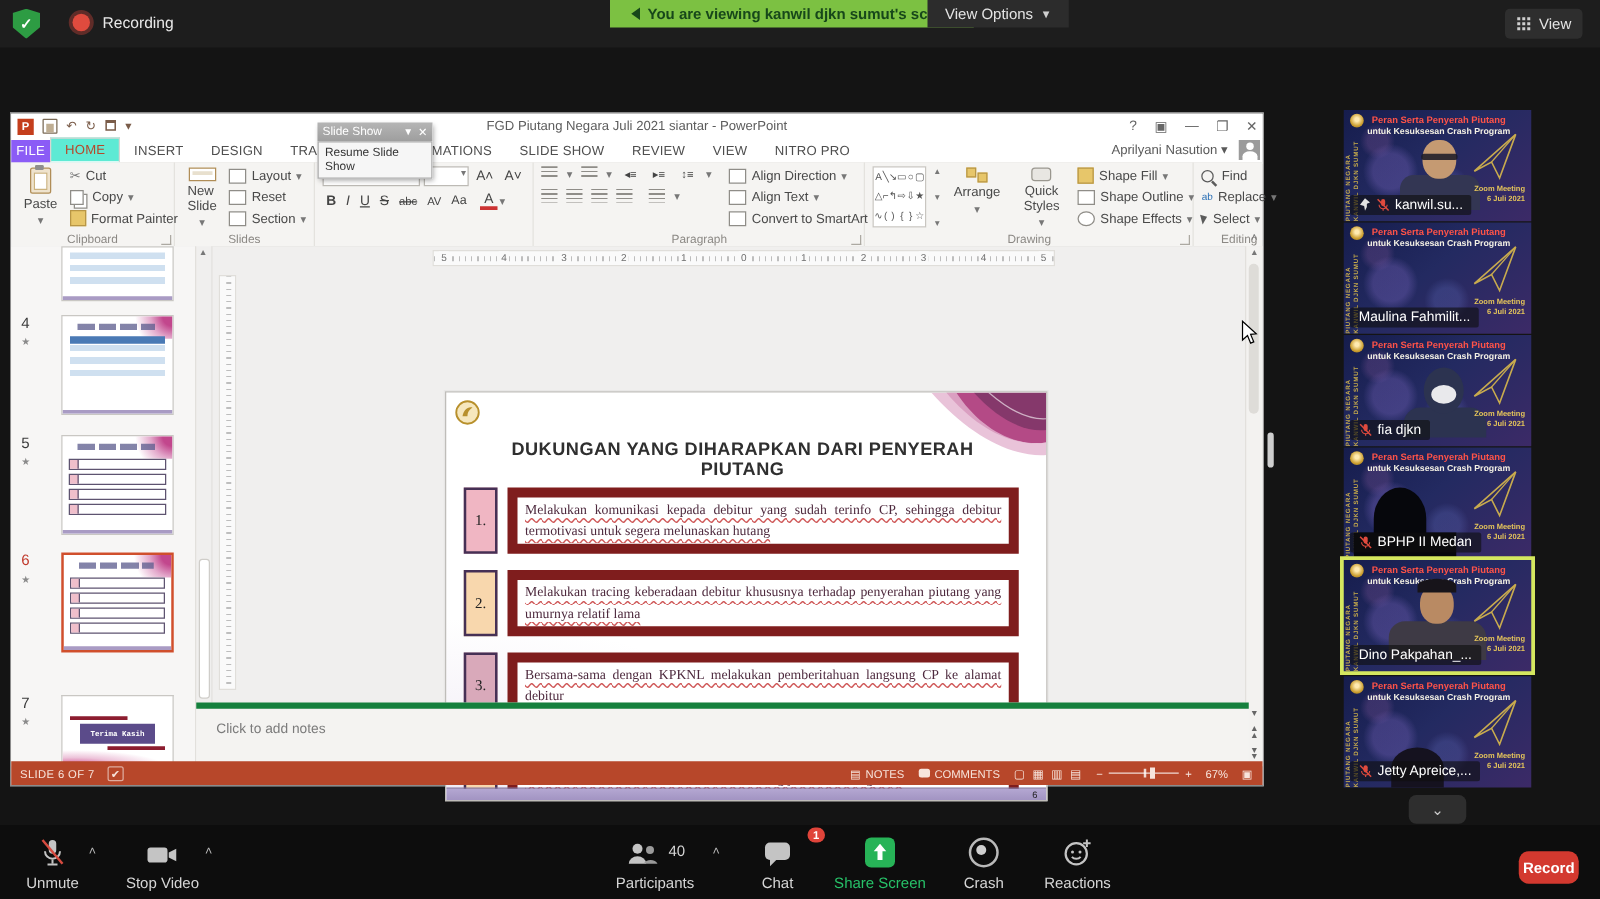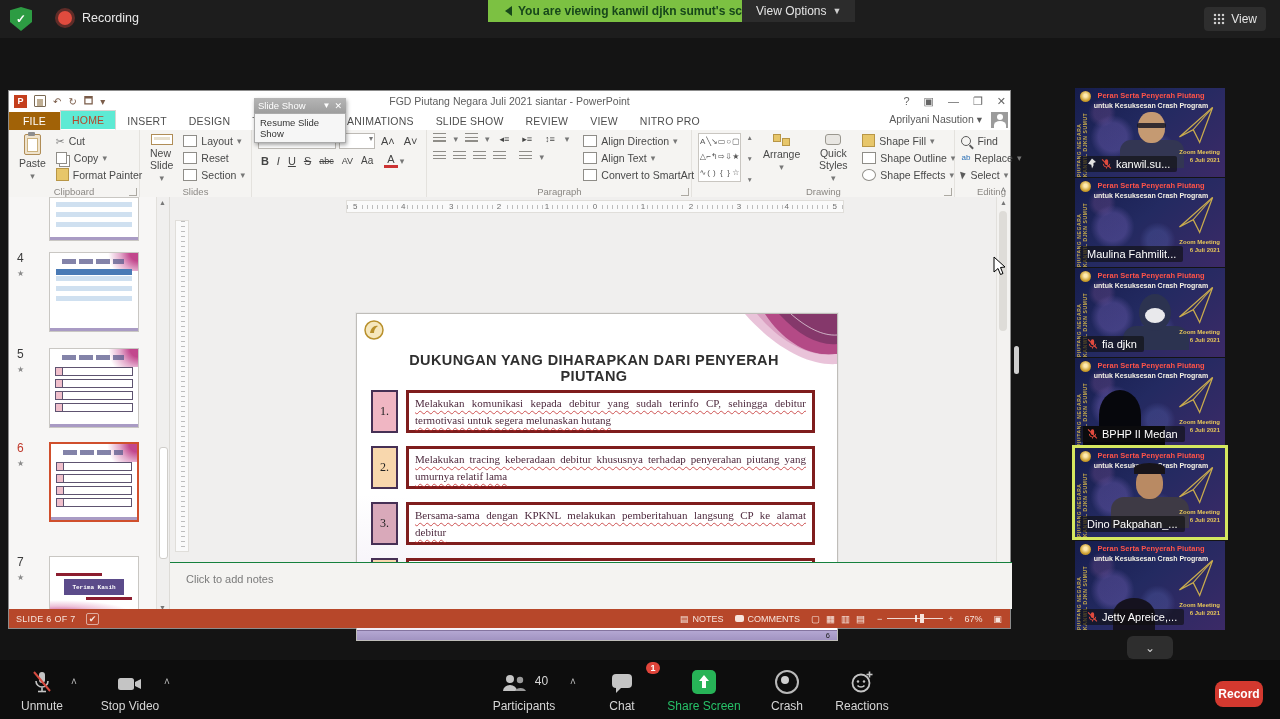--- a/index.html
+++ b/index.html
@@ -32,21 +32,21 @@
   .ppt-logo{width:13px;height:13px;background:#c43e1c;color:#fff;font-size:9px;font-weight:bold;display:flex;align-items:center;justify-content:center;}
   .qat-ic{font-size:10px;color:#7a5c49;}
   .save-ic{width:10px;height:10px;border:1.5px solid #7a6a55;border-radius:1px;position:relative;}
   .save-ic::after{content:"";position:absolute;left:2px;top:3px;right:2px;bottom:0;background:#bfae93;}
   #ppt-title{position:absolute;left:0;right:0;text-align:center;font-size:10.5px;color:#5d5d5d;pointer-events:none;}
   .winctl{position:absolute;right:4px;top:0;height:20px;display:flex;align-items:center;gap:14px;color:#666;font-size:11px;}
   .winctl span{cursor:default;}
 
   #ppt-tabs{position:absolute;left:0;top:20px;right:0;height:19px;background:#fff;display:flex;align-items:flex-end;border-bottom:1px solid #d8d6d2;}
   .tab{font-size:10.5px;color:#4e4e4e;padding:3px 11px 3px;letter-spacing:.2px;}
-  .tab.file{background:#a16207;color:#fff;padding:3px 14px;}
+  .tab.file{background:#8b5cf6;color:#fff;padding:3px 4px;}
   .tab.active{background:#5eead4;color:#b7472a;border:1px solid #d8d6d2;border-bottom:1px solid #fff;}
   #account{position:absolute;right:28px;top:22px;font-size:10.5px;color:#5a5a5a;}
   #avatar{position:absolute;right:2px;top:21px;width:17px;height:16px;background:#9b9b9b;overflow:hidden;}
   #avatar::before{content:"";position:absolute;left:5.5px;top:2px;width:6px;height:6px;border-radius:50%;background:#fff;}
   #avatar::after{content:"";position:absolute;left:2.5px;top:9px;width:12px;height:8px;border-radius:50% 50% 0 0;background:#fff;}
 
   
   #ribbon{position:absolute;left:0;top:39px;right:0;height:67px;background:#f5f4f2;border-bottom:1px solid #d4d2ce;
           display:flex;align-items:stretch;}
   .rgroup{position:relative;border-right:1px solid #e4e2de;padding:3px 6px 13px;display:flex;gap:6px;}
@@ -126,34 +126,34 @@
   #slide .wash{position:absolute;left:0;bottom:0;width:60%;height:45%;background:radial-gradient(ellipse at 0 100%,rgba(190,170,210,.25),transparent 70%);}
   #slide-logo{position:absolute;left:7px;top:6px;}
   #slide-swoosh{position:absolute;right:0;top:0;}
   #slide-title{position:absolute;left:28px;right:34px;top:38px;text-align:center;font-size:14.5px;font-weight:bold;
          color:#2f2f2f;letter-spacing:.4px;}
   #slide-items{position:absolute;left:14px;right:22px;top:76px;}
   .srow{display:flex;gap:8px;margin-bottom:13px;align-items:stretch;}
   .numbox{width:27px;min-height:30px;border:2px solid #463055;display:flex;align-items:center;justify-content:center;
           font-family:"Liberation Serif",serif;font-size:12px;color:#222;box-sizing:border-box;}
   .nb0{background:#f0b6c3;}.nb1{background:#f8d7ad;}.nb2{background:#d9a9ba;}.nb3{background:#f8d7ad;}
-  .sbox{flex:1;border:3px solid #7f1d1d;background:#fff;padding:2px 6px;box-sizing:border-box;
+  .sbox{flex:1;border:8px solid #7f1d1d;background:#fff;padding:2px 6px;box-sizing:border-box;
         font-family:"Liberation Serif",serif;font-size:11px;line-height:1.5;color:#4e2a3e;text-align:justify;
         text-decoration:underline wavy rgba(195,45,45,.8) 1px;text-underline-offset:2.5px;}
   #slide-band{position:absolute;left:0;right:0;bottom:0;height:9px;background:linear-gradient(#b4a7d2,#a294c2);border-top:1px solid #84749f;}
   #page-num{position:absolute;right:7px;bottom:0;font-size:7.5px;color:#1c1c1c;line-height:9px;}
 
   
   #main-scroll{position:absolute;right:0;top:0;width:13px;height:416px;background:#f3f2f0;border-left:1px solid #e2e0dc;}
   #main-scroll .up{position:absolute;top:2px;left:3px;font-size:7px;color:#777;}
   #main-scroll .mthumb{position:absolute;left:2px;top:14px;width:8px;height:120px;background:#dedcd8;border-radius:4px;}
   #main-scroll .btm{position:absolute;bottom:4px;left:0;right:0;display:flex;flex-direction:column;align-items:center;gap:6px;font-size:7px;color:#666;line-height:.8;}
 
   
-  #notes{position:absolute;left:161px;top:471px;width:842px;height:46px;background:#f4f3f1;border-top:1px solid #15803d;}
+  #notes{position:absolute;left:148px;top:471px;width:842px;height:46px;background:#f4f3f1;border-top:5px solid #15803d;}
   #notes-text{position:absolute;left:16px;top:10px;font-size:11px;color:#7b7b7b;}
   #statusbar{position:absolute;left:0;bottom:0;right:0;height:19px;background:#b7472a;color:#f7e4dc;font-size:9px;
         display:flex;align-items:center;}
   #status-left{display:flex;align-items:center;gap:10px;padding-left:7px;}
   .spell-ic{font-size:9px;color:#f7e4dc;border:1px solid rgba(255,255,255,.55);padding:0 2px;border-radius:2px;line-height:10px;}
   #status-right{margin-left:auto;display:flex;align-items:center;gap:11px;padding-right:8px;}
   .sb-item{display:flex;align-items:center;gap:4px;}
   .sb-ic{font-size:9px;}
   .bubble-ic{width:9px;height:7px;background:#f7e4dc;border-radius:2px;position:relative;}
   .bubble-ic::after{content:"";position:absolute;left:1.5px;bottom:-3px;border:3px solid transparent;border-top-color:#f7e4dc;border-left-width:2px;border-right-width:2px;}

